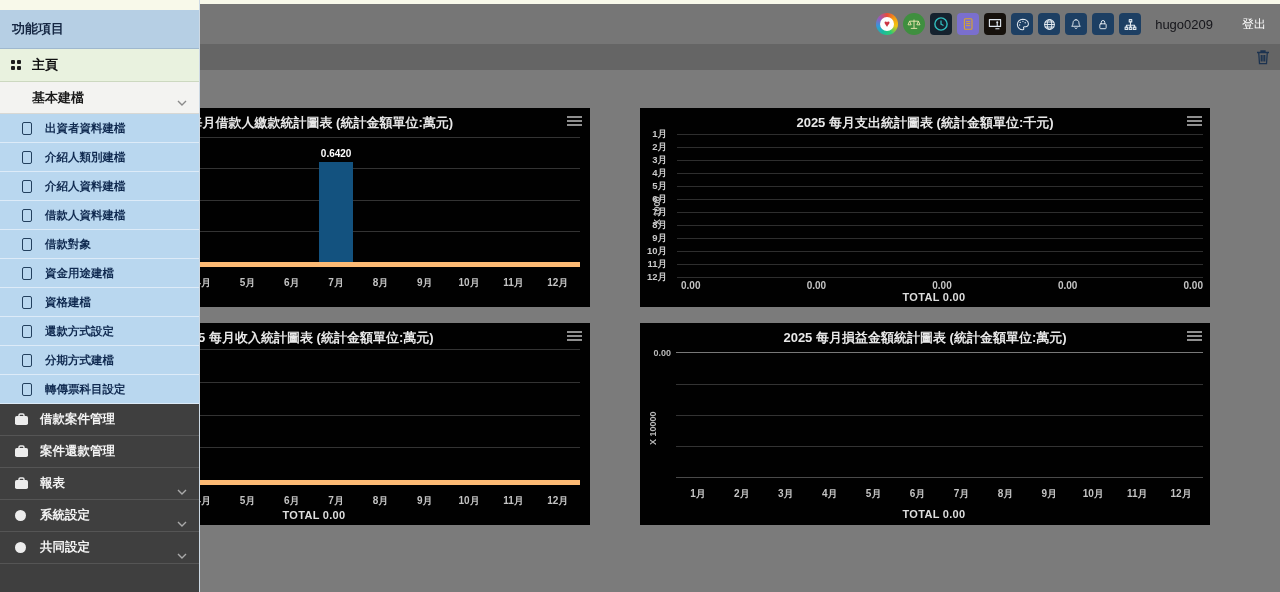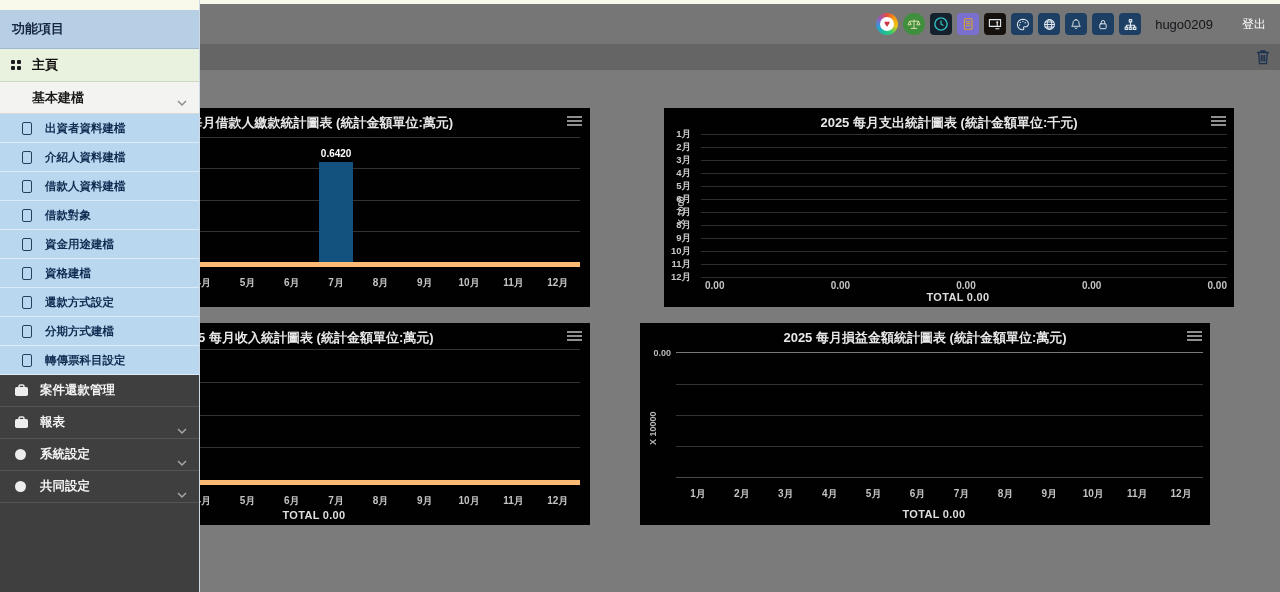--- a/index.html
+++ b/index.html
@@ -43,21 +43,21 @@
   .sb-sub .sq{width:8px;height:11px;border:1.5px solid #23405e;border-radius:2px;margin-right:13px;flex:none;}
   .sb-sub .lbl{font-size:11.5px;font-weight:bold;color:#102a50;}
   .sb-dark{height:31px;background:#3f3f3f;border-bottom:1px solid #555;display:flex;align-items:center;
     padding-left:14px;cursor:pointer;position:relative;}
   .sb-dark .ic{width:26px;flex:none;display:flex;align-items:center;}
   .sb-dark .lbl{font-size:12.5px;font-weight:bold;color:#f2f2f2;}
   .sb-dark .chev{position:absolute;right:12px;top:13px;}
   
   .panel{position:absolute;width:570px;background:#010101;z-index:1;}
   .p-tl{left:20px;top:108px;height:199px;}
-  .p-tr{left:640px;top:108px;height:199px;margin-left:24px;}
+  .p-tr{left:640px;top:108px;height:199px;}
   .p-bl{left:20px;top:323px;height:202px;}
   .p-br{left:640px;top:323px;height:202px;}
   .ptitle{margin:0;padding-top:6px;text-align:center;font-size:13px;font-weight:bold;color:#e8e8e8;}
   .menu-btn{position:absolute;top:8px;right:8px;width:15px;cursor:pointer;}
   .menu-btn i{display:block;height:2px;background:#8f8f8f;margin-bottom:2px;}
   .plot{position:absolute;}
   .vplot{left:28px;right:10px;top:29px;bottom:40px;border-bottom:5px solid #fdba74;}
   .p-bl .vplot{top:26px;}
   .gl{position:absolute;left:0;right:0;height:1px;background:#333;}
   .bars{position:absolute;left:0;right:0;top:0;bottom:0;display:flex;align-items:flex-end;}
@@ -382,20 +382,24 @@
         </svg>
     </span>
   </div>
   <nav id="sb-subitems">
       <div class="sb-sub">
         <span class="sq"></span>
         <span class="lbl">出資者資料建檔</span>
       </div>
       <div class="sb-sub">
         <span class="sq"></span>
+        <span class="lbl">介紹人類別建檔</span>
+      </div>
+      <div class="sb-sub">
+        <span class="sq"></span>
         <span class="lbl">介紹人資料建檔</span>
       </div>
       <div class="sb-sub">
         <span class="sq"></span>
         <span class="lbl">借款人資料建檔</span>
       </div>
       <div class="sb-sub">
         <span class="sq"></span>
         <span class="lbl">借款對象</span>
       </div>
@@ -421,29 +425,38 @@
       </div>
     </nav>
   <nav id="sb-darkitems">
       <div class="sb-dark">
         <span class="ic">
           <svg width="15" height="13" viewBox="0 0 15 13">
             <path d="M5 3V2.2C5 1.5 5.6 1 6.3 1h2.4C9.4 1 10 1.5 10 2.2V3" stroke="#ededed" stroke-width="1.4" fill="none"></path>
             <rect x="1" y="3" width="13" height="9" rx="1.8" fill="#ededed"></rect>
           </svg>
         </span>
-        <span class="lbl">案件還款管理</span>
+        <span class="lbl">借款案件管理</span>
       </div>
       <div class="sb-dark">
         <span class="ic">
           <svg width="15" height="13" viewBox="0 0 15 13">
             <path d="M5 3V2.2C5 1.5 5.6 1 6.3 1h2.4C9.4 1 10 1.5 10 2.2V3" stroke="#ededed" stroke-width="1.4" fill="none"></path>
             <rect x="1" y="3" width="13" height="9" rx="1.8" fill="#ededed"></rect>
           </svg>
         </span>
+        <span class="lbl">案件還款管理</span>
+      </div>
+      <div class="sb-dark">
+        <span class="ic">
+          <svg width="15" height="13" viewBox="0 0 15 13">
+            <path d="M5 3V2.2C5 1.5 5.6 1 6.3 1h2.4C9.4 1 10 1.5 10 2.2V3" stroke="#ededed" stroke-width="1.4" fill="none"></path>
+            <rect x="1" y="3" width="13" height="9" rx="1.8" fill="#ededed"></rect>
+          </svg>
+        </span>
         <span class="lbl">報表</span>
         <span class="chev"><svg width="10" height="6" viewBox="0 0 10 6">
             <polyline points="1,1 5,5 9,1" fill="none" stroke="#aaa" stroke-width="1.4"></polyline>
           </svg></span>
       </div>
       <div class="sb-dark">
         <span class="ic">
           <svg width="13" height="13" viewBox="0 0 13 13">
             <circle cx="6.5" cy="6.5" r="5.5" fill="#ededed"></circle>
           </svg>

